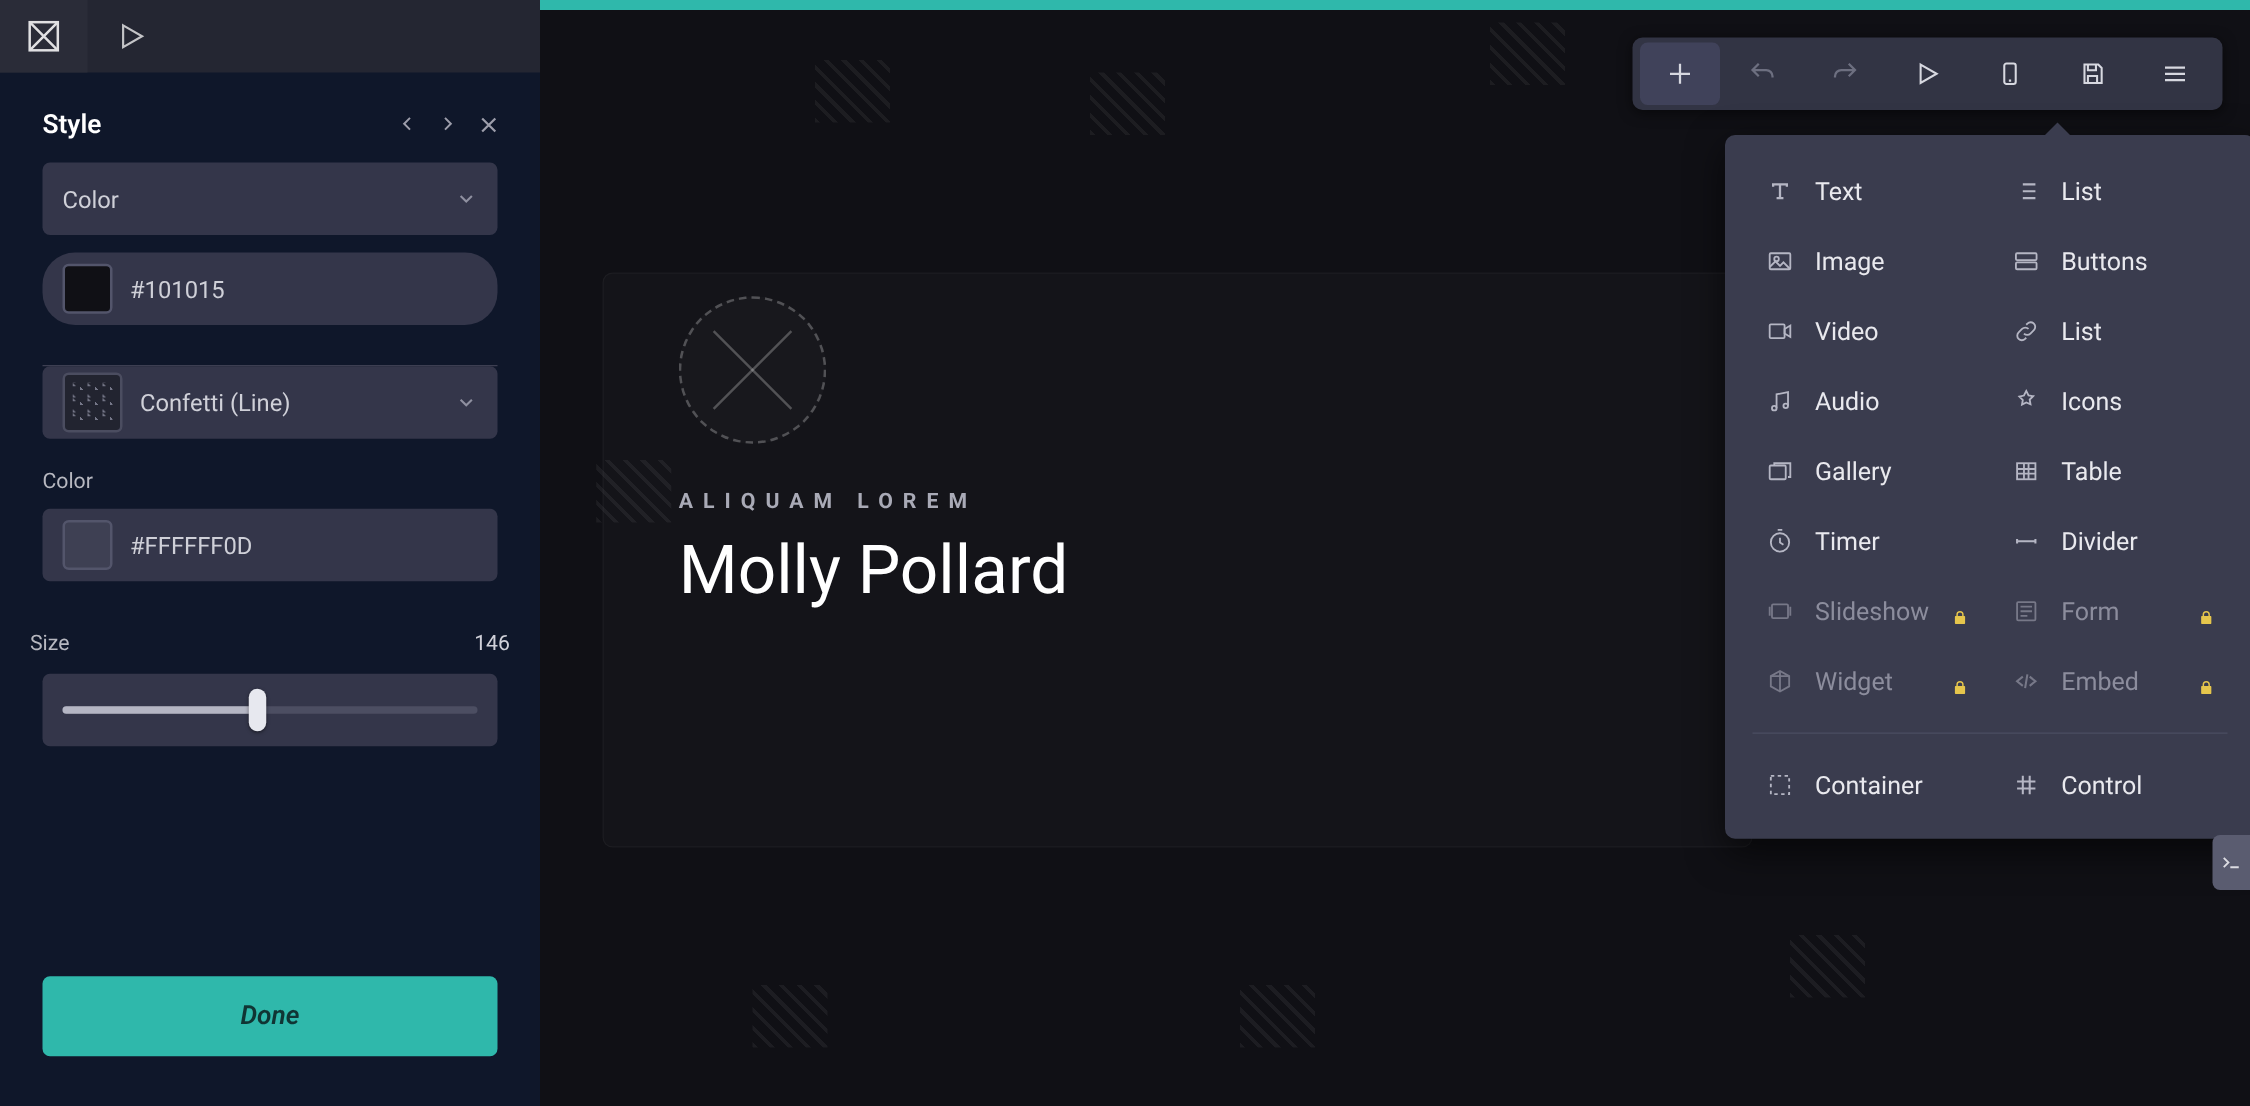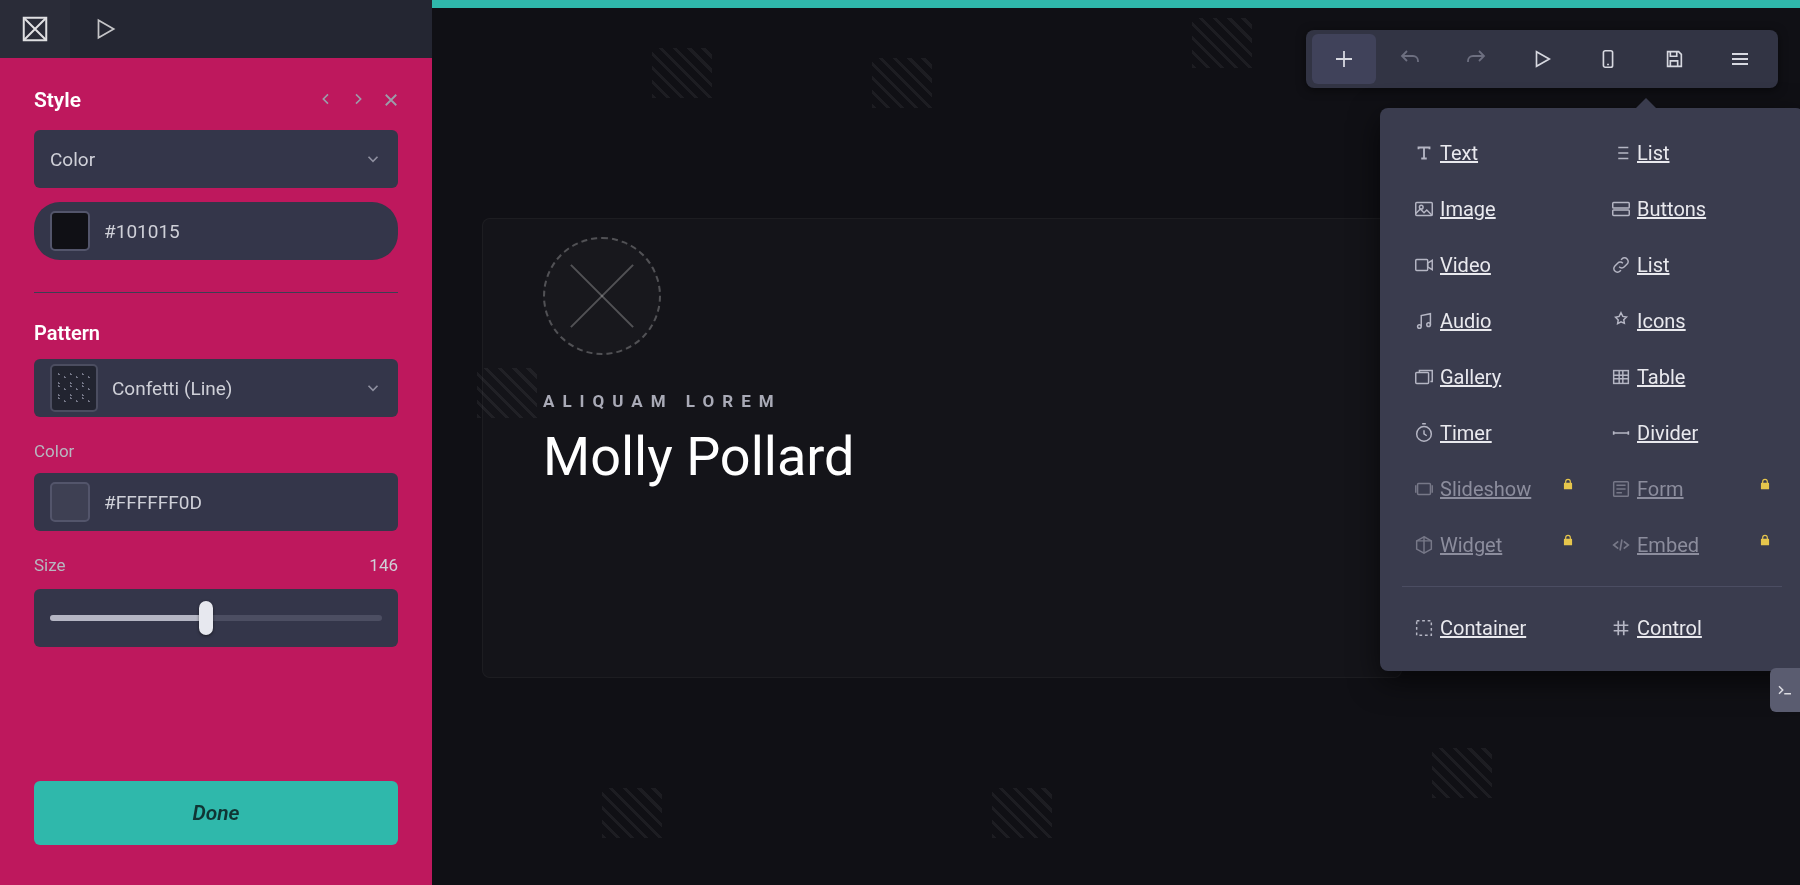--- a/index.html
+++ b/index.html
@@ -6,21 +6,21 @@
   body {
     width:1800px; height:885px;
     background:#2a2c38;
     color:#e6e6e8;
     overflow:hidden;
     position:relative;
   }
   
   .sidebar {
     position:absolute; left:0; top:0; width:432px; height:100%;
-    background:#be185d;
+    background:#0f172a;
     display:flex; flex-direction:column;
   }
   .sidebar-top {
     height:58px; display:flex; align-items:center;
     background:#242632;
   }
   .sidebar-top .tab {
     width:70px; height:58px; display:flex; align-items:center; justify-content:center;
     color:#e0e0e2;
   }
@@ -70,21 +70,21 @@
       linear-gradient(45deg,#8a8c9e 0 2px,transparent 2px);
     background-size:12px 12px;
     background-position:0 0, 6px 6px, 12px 3px;
     opacity:.8;
   }
   .hr {
     margin:32px 34px 0; height:1px; background:#3d3f52;
   }
   .size-row {
     display:flex; align-items:flex-start; justify-content:space-between;
-    padding:0 34px; margin-top:24px;
+    padding:0 24px; margin-top:40px;
     font-size:17px; color:#b7b8c0;
   }
   .size-val { color:#cfd0d8; }
   .slider-wrap {
     margin:14px 34px 0; background:#34364a; border-radius:6px;
     height:58px; display:flex; align-items:center; padding:0 16px;
   }
   .slider-track {
     position:relative; flex:1; height:6px; border-radius:3px;
     background:#4c4e62;
@@ -189,25 +189,24 @@
     position:absolute; top:-10px; left:256px;
     width:0; height:0;
     border-left:10px solid transparent;
     border-right:10px solid transparent;
     border-bottom:10px solid #3a3c4e;
   }
   .pgrid {
     display:grid; grid-template-columns:1fr 1fr; column-gap:6px; row-gap:10px;
   }
   .pitem {
-    display:flex; align-items:flex-start; gap:4px;
+    display:flex; align-items:flex-end; gap:16px;
     padding:11px 14px; border-radius:6px;
     font-size:20px; color:#e9e9ee;
     cursor:pointer;
-    text-decoration:underline;
   }
   .pitem .ico { width:24px; height:24px; display:flex; align-items:center; justify-content:center; color:#b5b6c4; }
   .pitem.locked { color:#8c8d9d; }
   .pitem.locked .ico { color:#777888; }
   .pitem .lock { margin-left:auto; color:#e6c64c; font-size:15px;}
   .pdivider { grid-column:1 / span 2; height:1px; background:#4b4d62; margin:8px 4px;}
 
   
   .codepin{
     position:absolute; right:0; top:660px;
@@ -268,21 +267,20 @@
     </span>
   </div>
 
   <div class="control" style="margin-top:14px;border-radius:26px;">
     <div class="swatch" id="style-swatch" style="background: rgb(16, 16, 21);"></div>
     <span>#101015</span>
   </div>
 
   <div class="hr"></div>
 
-  <div class="section-label">Pattern</div>
 
   <div class="control">
     <div class="pattern-swatch"></div>
     <span>Confetti (Line)</span>
     <span class="chev">
       <svg width="18" height="18" viewBox="0 0 24 24" fill="none" stroke="currentColor" stroke-width="2.2">
           <path d="M6 9 L12 15 L18 9"></path>
         </svg>
     </span>
   </div>

